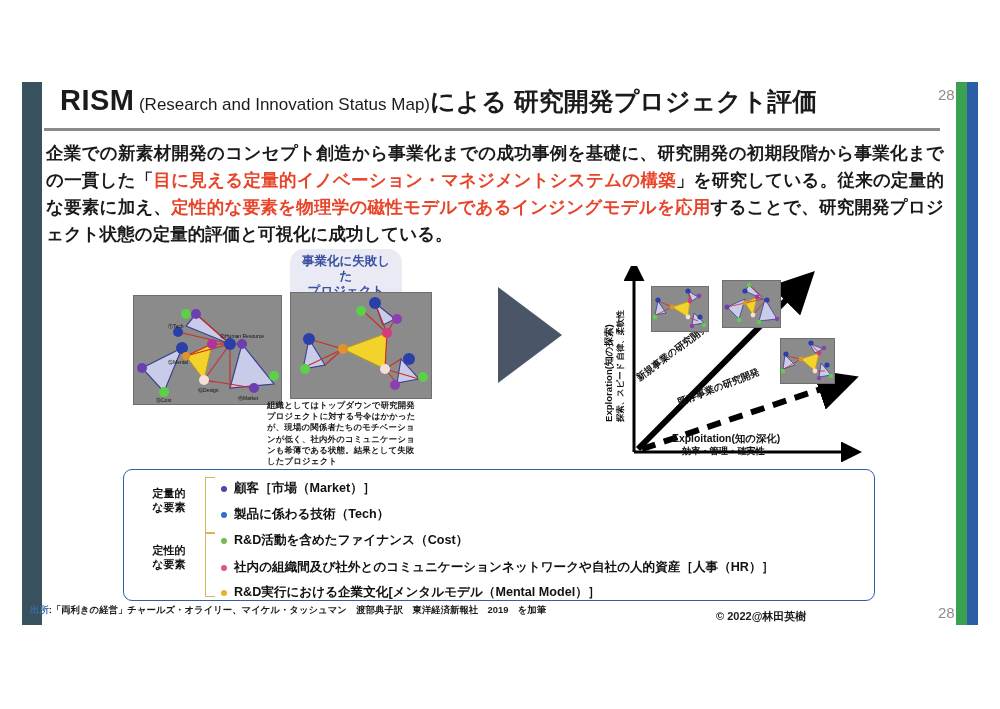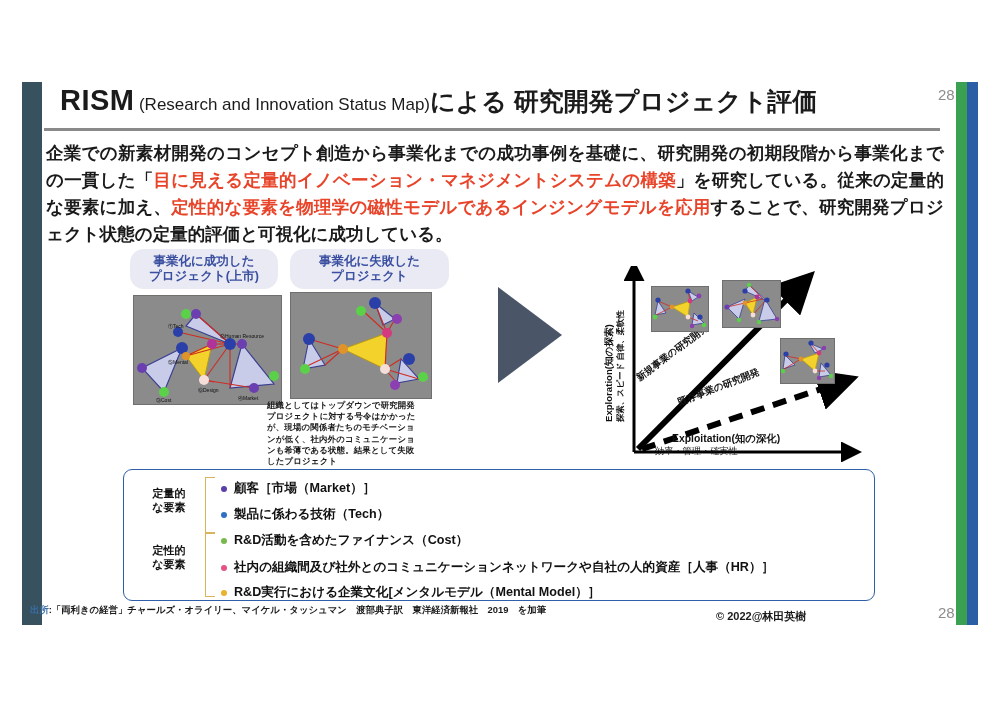--- a/index.html
+++ b/index.html
@@ -34,21 +34,21 @@
   }
   .hl{color:#e8442a;margin-top:8px;}
 
   
   .fig-label{
     position:absolute;border-radius:14px;background:#e9eaf3;color:#3a4fa0;
     font-size:12.5px;font-weight:bold;line-height:15px;text-align:center;
     padding:5px 6px;box-sizing:border-box;
   }
   .fig-label.a{left:130px;top:249px;width:148px;}
-  .fig-label.b{left:290px;top:249px;width:159px;}
+  .fig-label.b{left:290px;top:249px;width:112px;}
 
   .netfig{position:absolute;background:#8b8b8b;border:1px solid #6f6f6f;}
   .netfig.a{left:133px;top:295px;width:147px;height:108px;}
   .netfig.b{left:290px;top:292px;width:140px;height:105px;}
   .netfig svg{display:block;width:100%;height:100%;}
 
   .fig-caption{
     position:absolute;left:267px;top:400px;width:152px;
     font-size:8.4px;line-height:11.2px;color:#1a1a1a;font-weight:bold;
     letter-spacing:.2px;
@@ -69,21 +69,21 @@
     transform-box:border-box;
     margin-left:0;margin-top:150px;
     white-space:nowrap;text-align:left;
   }
   .ylab .l1{font-size:9.6px;font-weight:bold;color:#111;display:block;line-height:12px;}
   .ylab .l2{font-size:8.4px;font-weight:bold;color:#111;display:block;line-height:11px;}
   .xlab{
     position:absolute;left:655px;top:432px;width:190px;text-align:left;
   }
   .xlab .l1{font-size:10.4px;font-weight:bold;color:#111;display:block;line-height:13px;padding-left:17px;}
-  .xlab .l2{font-size:9.2px;font-weight:normal;color:#111;display:block;line-height:12px;}
+  .xlab .l2{font-size:9.2px;font-weight:bold;color:#111;display:block;line-height:12px;margin-left:27px;}
 
   .thumb{position:absolute;background:#8b8b8b;border:1px solid #6f6f6f;}
   .thumb svg{display:block;width:100%;height:100%;}
   .thumb.t1{left:651px;top:286px;width:56px;height:44px;}
   .thumb.t2{left:722px;top:280px;width:57px;height:46px;}
   .thumb.t3{left:780px;top:338px;width:53px;height:44px;}
 
   .arrow-lab{position:absolute;font-size:9.6px;font-weight:bold;color:#111;white-space:nowrap;}
   .arrow-lab.solid{left:634px;top:374px;transform:rotate(-37deg);transform-origin:0 0;}
   .arrow-lab.dashed{left:676px;top:397px;transform:rotate(-21deg);transform-origin:0 0;}
@@ -124,24 +124,20 @@
     <span class="t-main">RISM</span>
     <span class="t-sub">(Research and Innovation Status Map)</span><span class="t-jp">による 研究開発プロジェクト評価</span>
   </div>
   <div class="title-rule"></div>
   <div class="pagenum-top">28</div>
 
   <div class="body-text">
     <span>企業での新素材開発のコンセプト創造から事業化までの成功事例を基礎に、研究開発の初期段階から事業化までの一貫した「</span><span class="hl">目に見える定量的イノベーション・マネジメントシステムの構築</span><span>」を研究している。従来の定量的な要素に加え、</span><span class="hl">定性的な要素を物理学の磁性モデルであるインジングモデルを応用</span><span>することで、研究開発プロジェクト状態の定量的評価と可視化に成功している。</span>
   </div>
 
-  <div class="fig-label a">
-    <span>事業化に成功した</span><br>
-    <span>プロジェクト(上市)</span>
-  </div>
   <div class="fig-label b">
     <span>事業化に失敗した</span><br>
     <span>プロジェクト</span>
   </div>
 
   <div class="netfig a">
     <svg viewBox="0 0 147 108" preserveAspectRatio="none" aria-hidden="true">
       <polygon points="8,72 48,52 30,96" fill="#c9cce8" stroke="#3a3f8f" stroke-width="1.2"></polygon>
       <polygon points="52,30 96,48 62,18" fill="#c9cce8" stroke="#3a3f8f" stroke-width="1.2"></polygon>
       <polygon points="108,48 140,88 96,92" fill="#c9cce8" stroke="#3a3f8f" stroke-width="1.2"></polygon>

